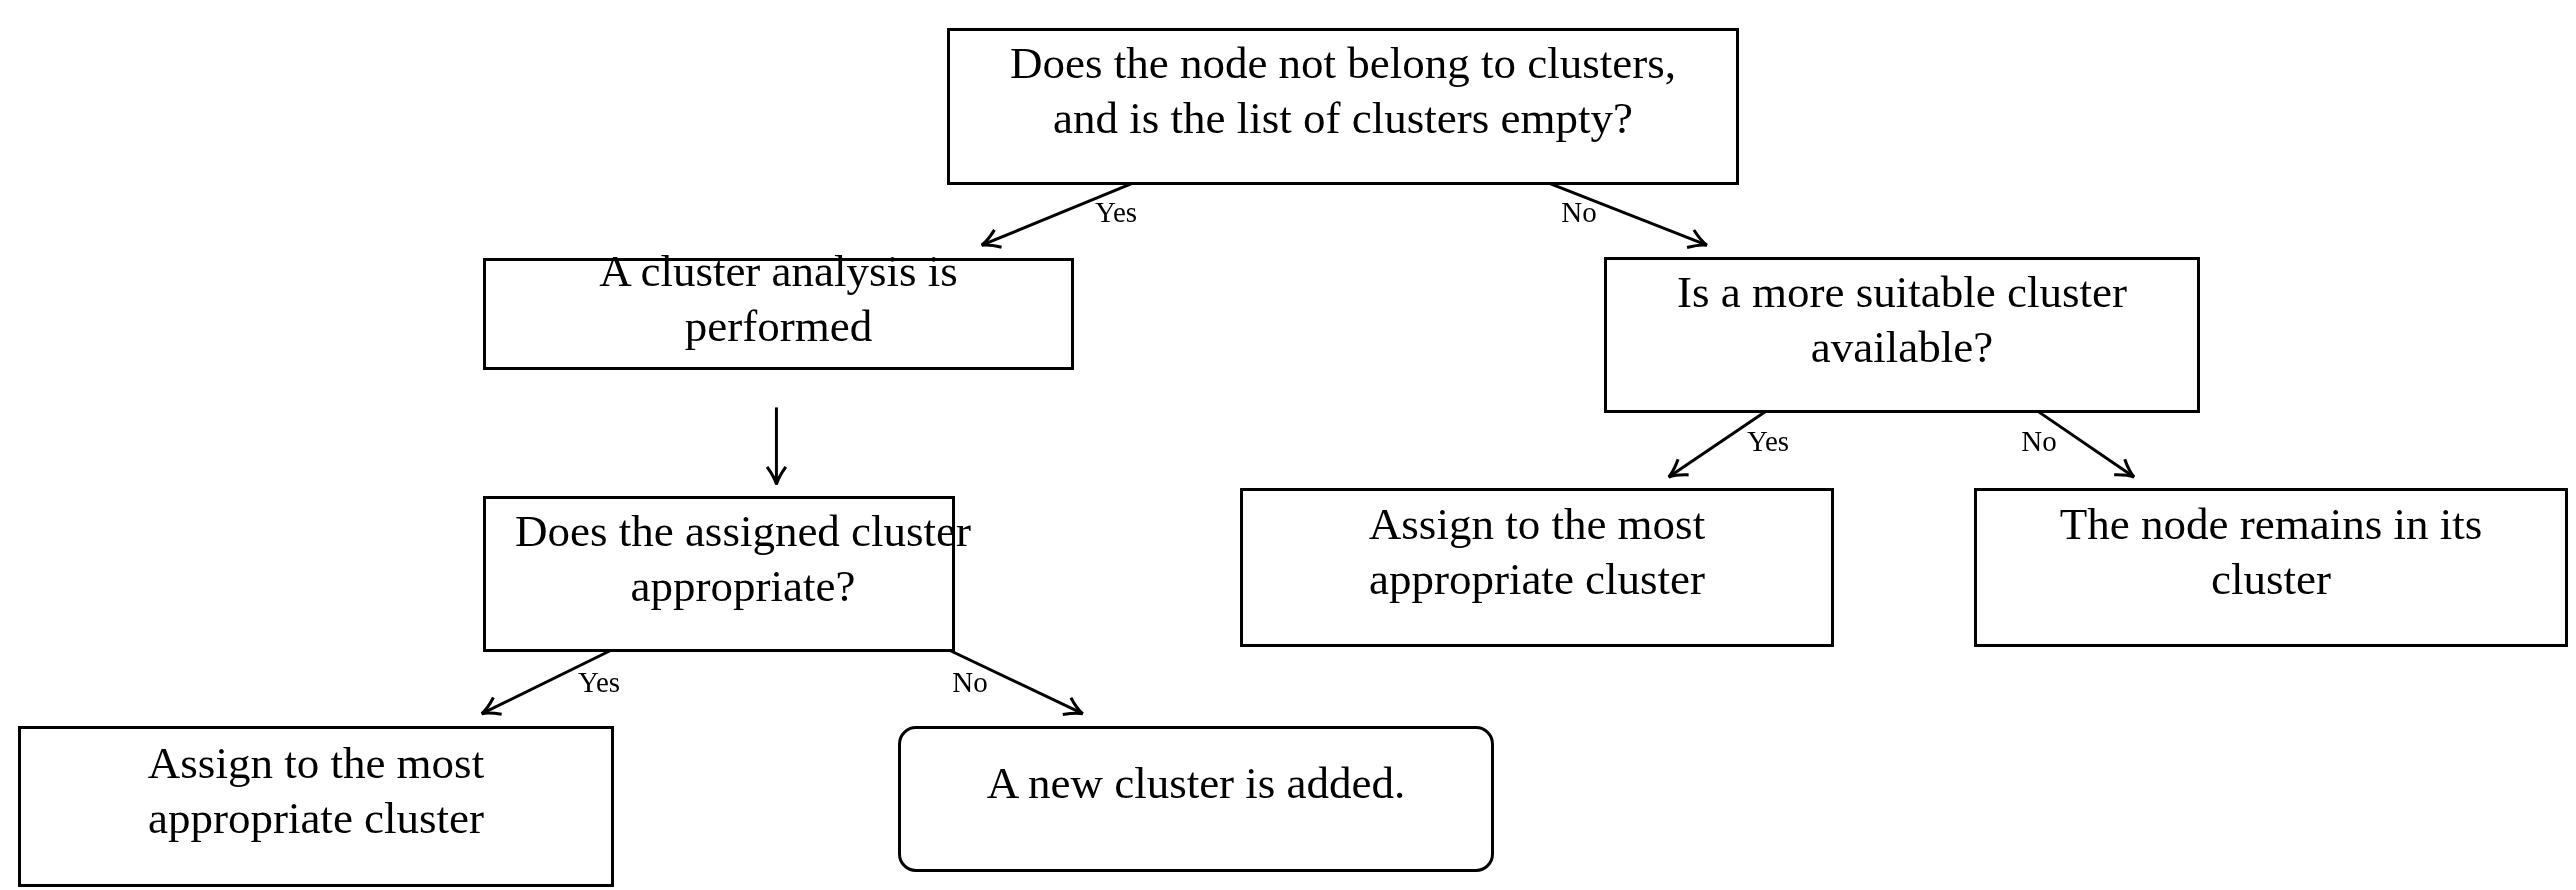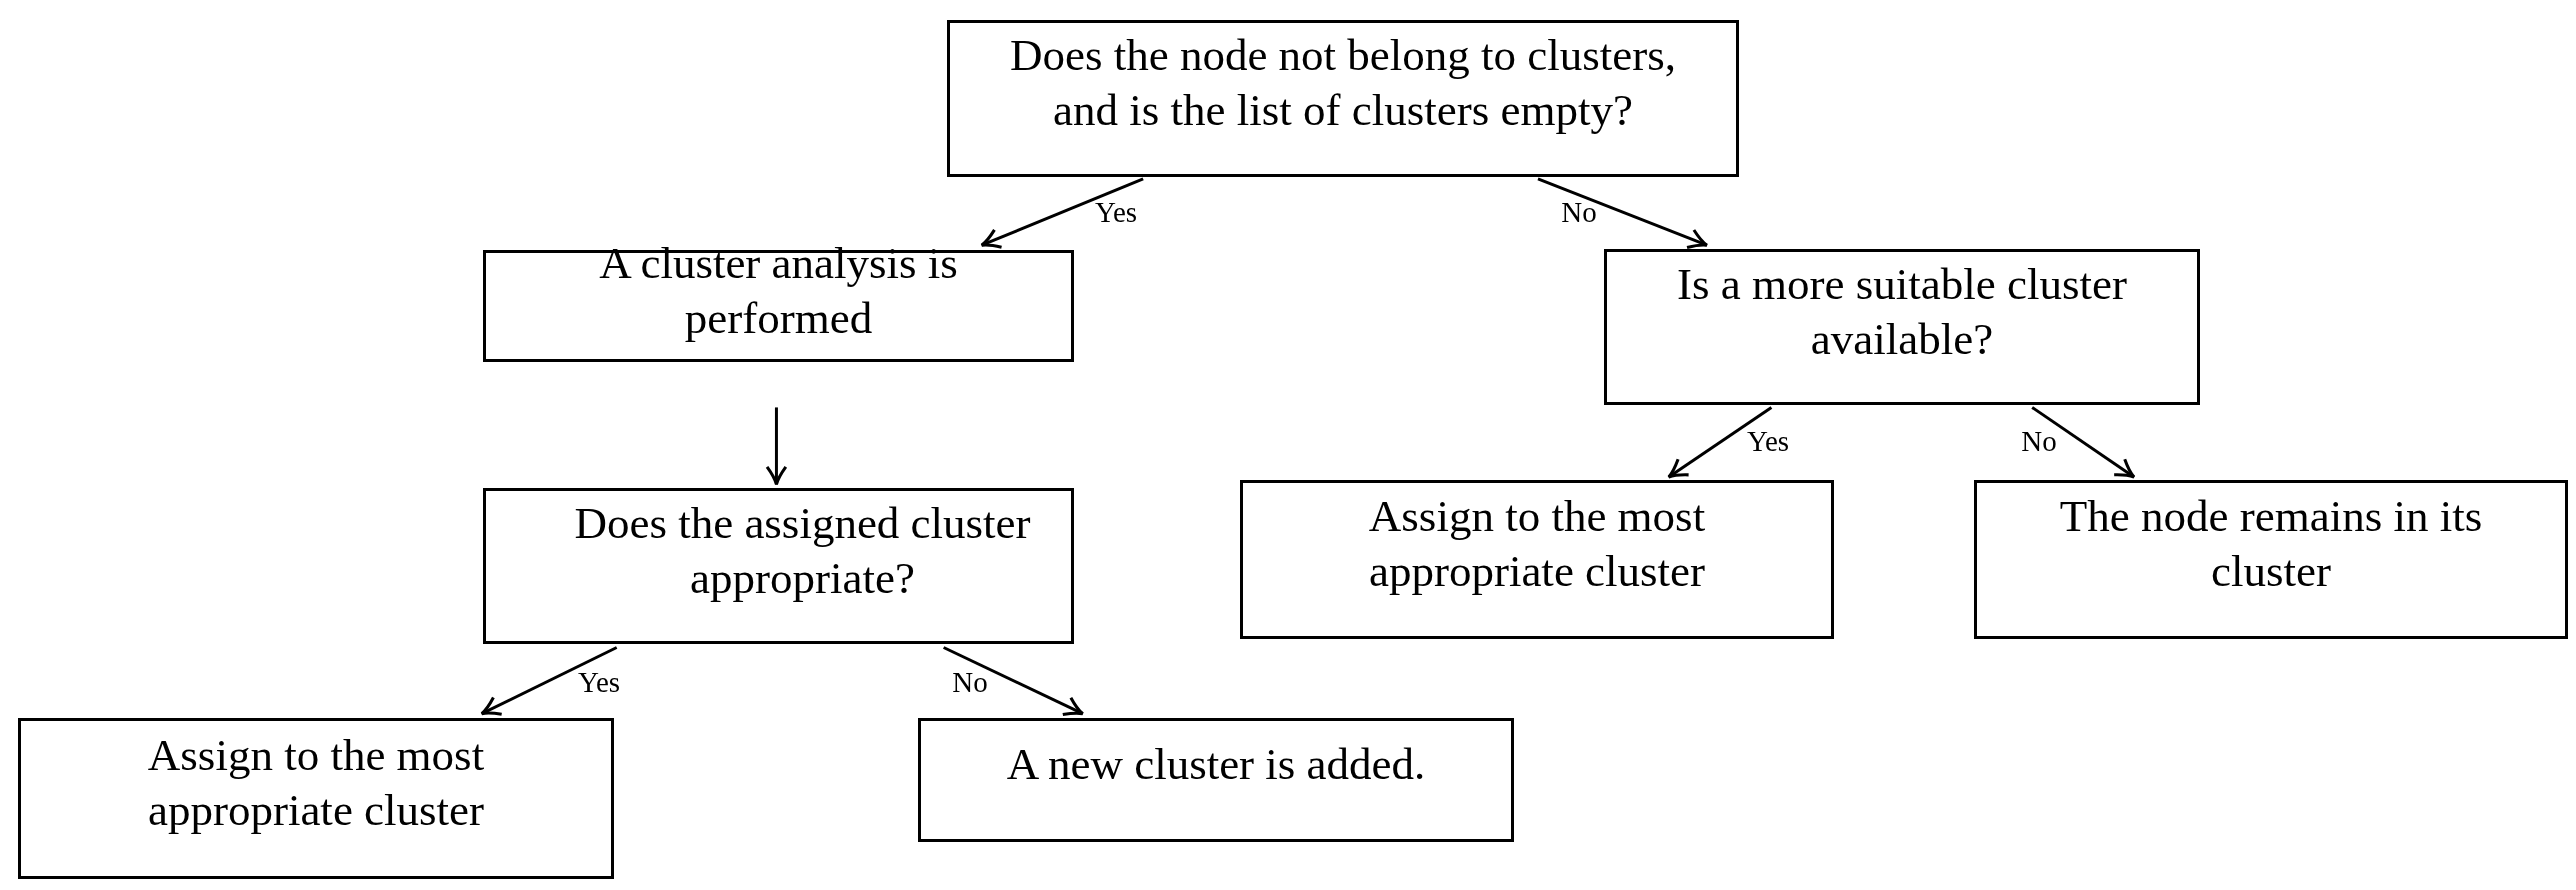--- a/index.html
+++ b/index.html
@@ -24,38 +24,39 @@
     border: 3.3px solid #000000;
     background: #ffffff;
     display: flex;
     flex-direction: column;
     align-items: center;
     justify-content: center;
     text-align: center;
     font-size: 45px;
     line-height: 55px;
     padding-bottom: 31px; 
+    margin-top: 8px;
   }
   .node .tline { white-space: nowrap; }
   .edge-label {
     position: absolute;
     transform: translate(-50%, -50%);
     font-size: 29px;
     line-height: 33px;
     white-space: nowrap;
   }
   
   #n-root      { left: 947px; top:  20px; width: 792px; height: 157px; }
   #n-analysis  { left:  483px; top: 250px; width: 591px; height: 112px; }
   #n-suitable  { left: 1604px; top: 249px; width: 596px; height: 156px; }
-  #n-assigned  { left:  483px; top: 488px; width: 591px; height: 156px; padding-left: 48px; }
+  #n-assigned  { left:  483px; top: 488px; width: 472px; height: 156px; padding-left: 48px; }
   #n-assignmid { left: 1240px; top: 480px; width: 594px; height: 159px; }
   #n-remains   { left: 1974px; top: 480px; width: 594px; height: 159px; justify-content: center; }
   #n-assignbot { left:   18px; top: 718px; width: 596px; height: 161px; }
-  #n-newclus   { left: 918px; top: 718px; width: 596px; height: 124px; }
+  #n-newclus   { left: 898px; top: 718px; width: 596px; height: 146px; border-radius: 18px; }
   
   #l-root-yes     { left: 1116px; top: 212px; }
   #l-root-no      { left: 1579px; top: 212px; }
   #l-suitable-yes { left: 1768px; top: 441px; }
   #l-suitable-no  { left: 2039px; top: 441px; }
   #l-assigned-yes { left:  599px; top: 682px; }
   #l-assigned-no  { left: 970px; top: 682px; }
 </style>
 </head>
 <body>

